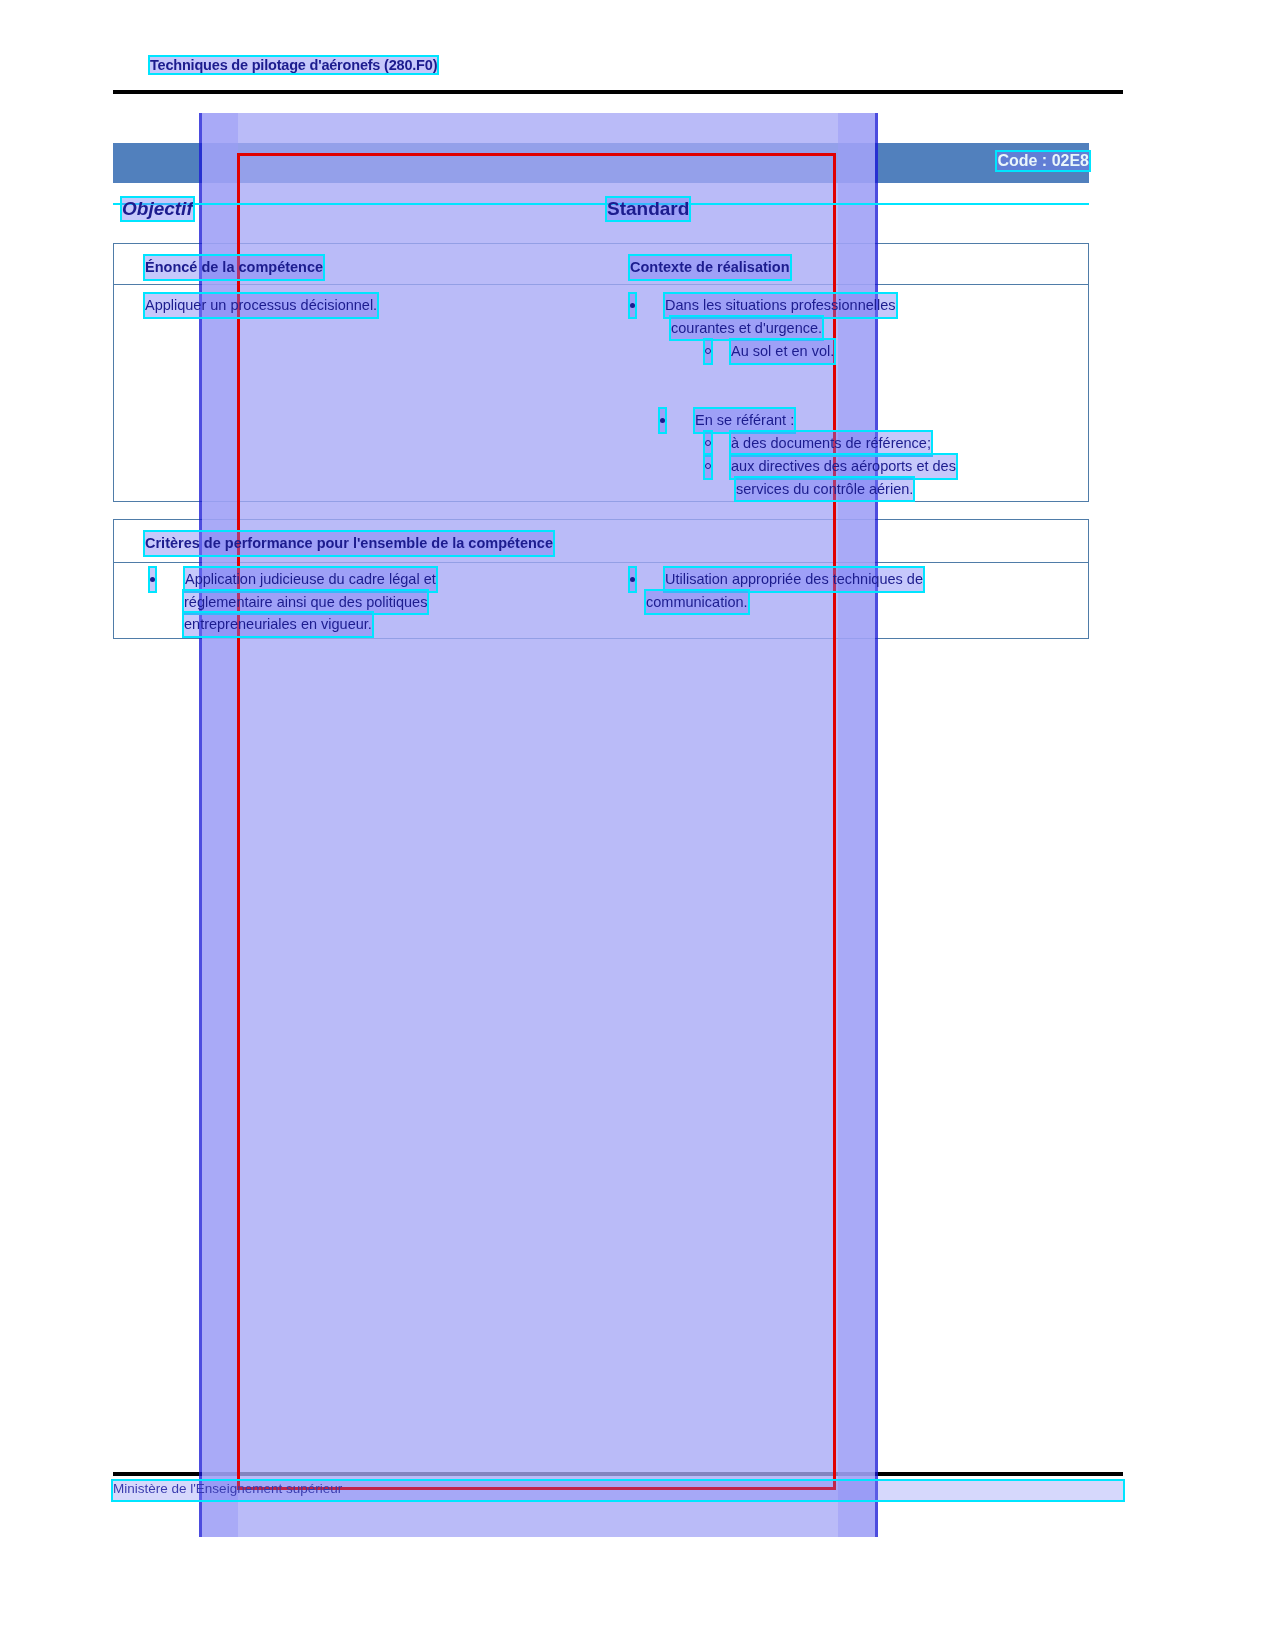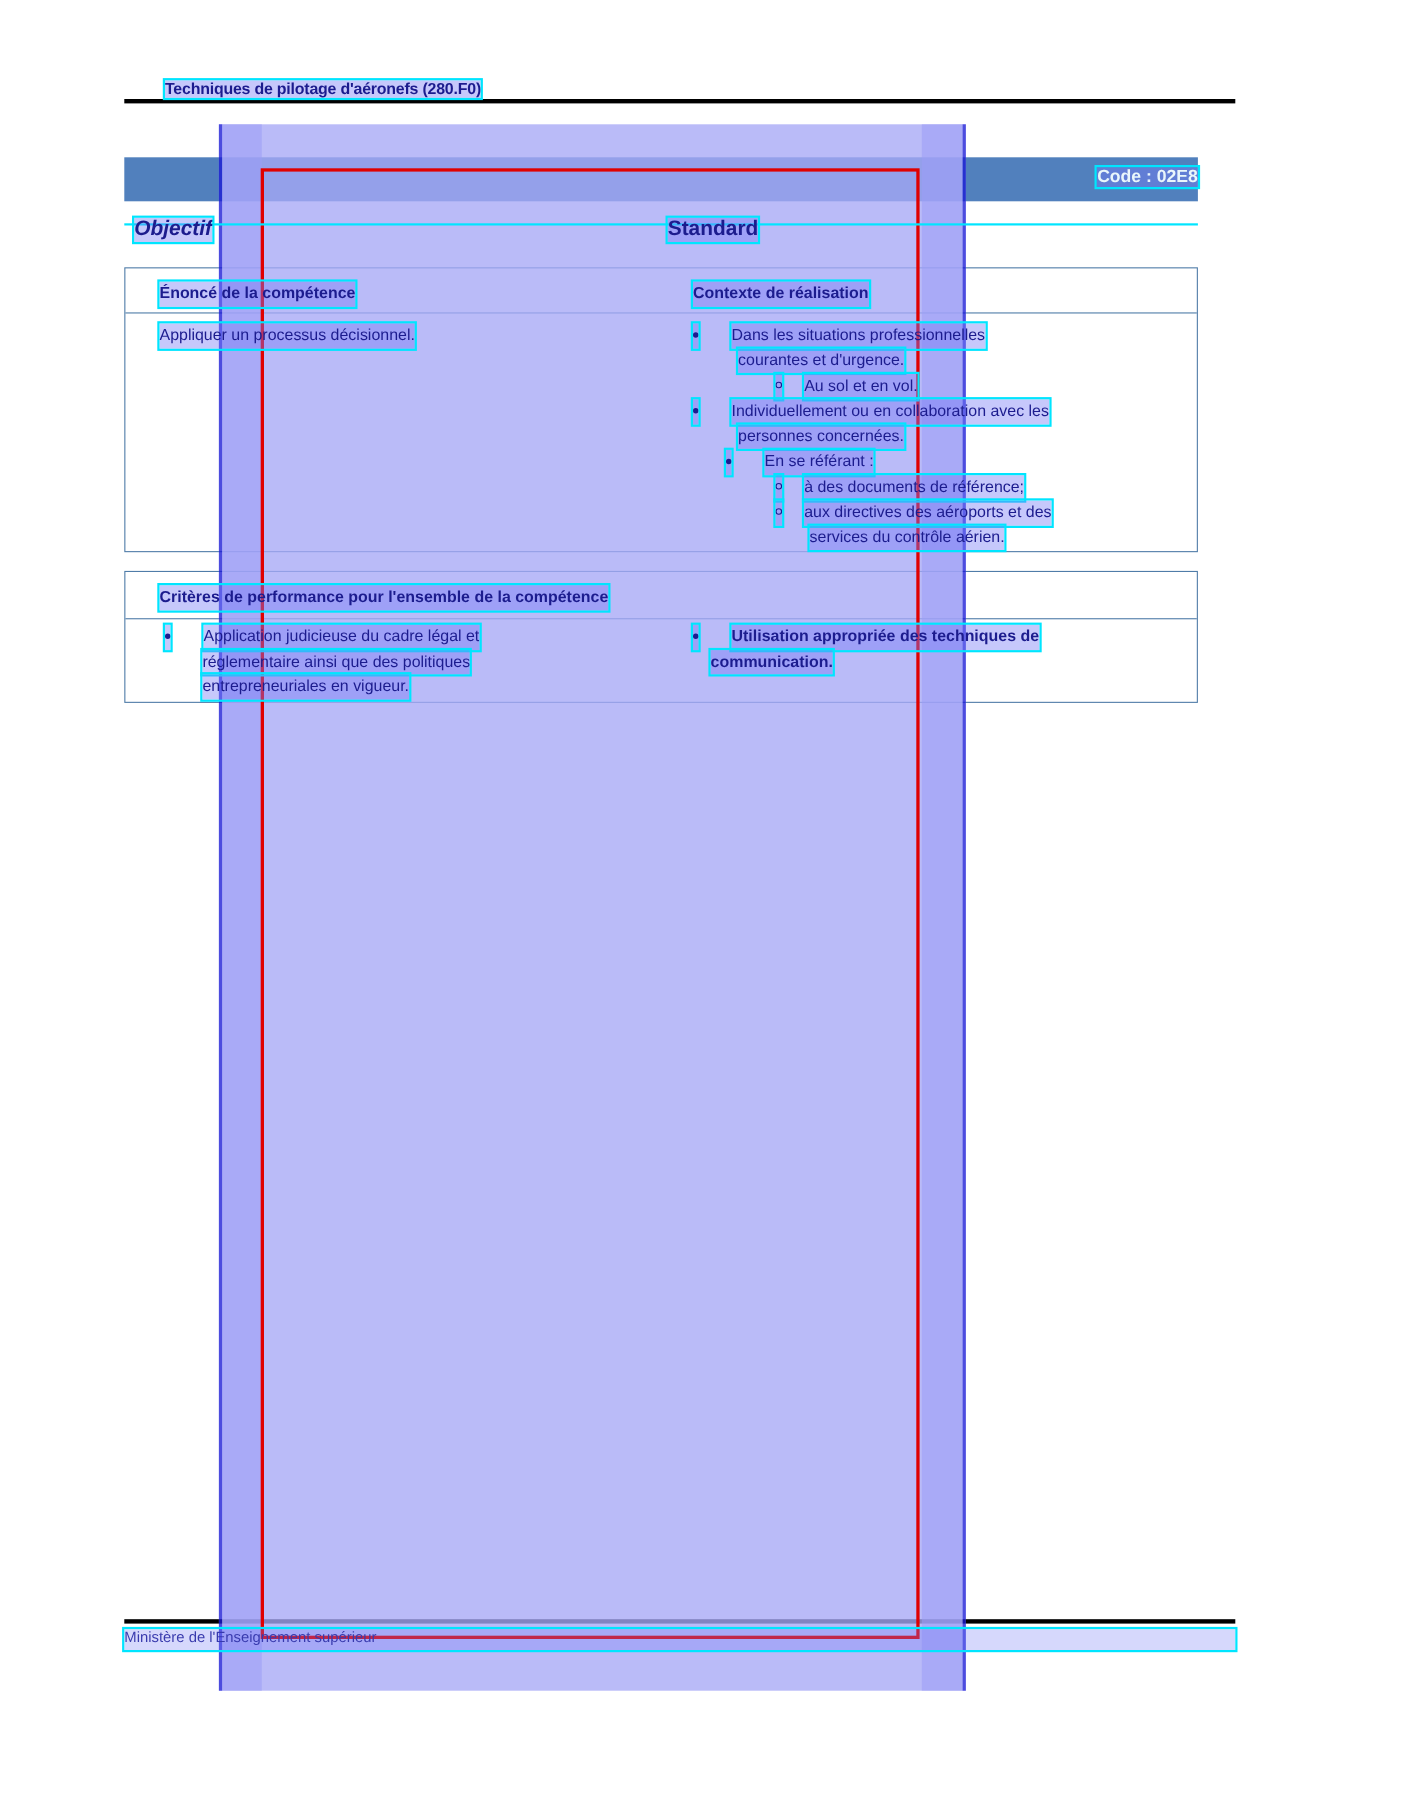--- a/index.html
+++ b/index.html
@@ -57,21 +57,21 @@
     display: inline-block;
     outline: 2px solid #00e5ff;
     background: rgba(120,125,245,0.42);
     box-sizing: border-box;
   }
 
   
   .doc-header {
     position: absolute;
     left: 113px;
-    top: 72px;
+    top: 56px;
     width: 1010px;
     z-index: 10;
     padding-left: 37px;
   }
   .doc-header-title {
     font-size: 14.5px;
     font-weight: bold;
     color: #1c1c8e;
     letter-spacing: -0.2px;
     white-space: nowrap;
@@ -271,25 +271,20 @@
     <span class="hl"><span class="bul-dot"></span></span>
     <span style="display:inline-block;width:26px;"></span><span class="hl">Dans les situations professionnelles</span>
     <div style="margin-left:41px;"><span class="hl">courantes et d'urgence.</span></div>
   </div>
 
   <div class="bul" style="left:705px; top:340px;">
     <span class="hl"><span class="bul-circ"></span></span>
     <span style="display:inline-block;width:16px;"></span><span class="hl">Au sol et en vol.</span>
   </div>
 
-  <div class="bul" style="left:630px; top:363px;">
-    <span class="hl"><span class="bul-dot"></span></span>
-    <span style="display:inline-block;width:26px;"></span><span class="hl">Individuellement ou en collaboration avec les</span>
-    <div style="margin-left:41px;"><span class="hl">personnes concernées.</span></div>
-  </div>
 
   <div class="bul" style="left:660px; top:409px;">
     <span class="hl"><span class="bul-dot"></span></span>
     <span style="display:inline-block;width:26px;"></span><span class="hl">En se référant :</span>
   </div>
 
   <div class="bul" style="left:705px; top:432px;">
     <span class="hl"><span class="bul-circ"></span></span>
     <span style="display:inline-block;width:16px;"></span><span class="hl">à des documents de référence;</span>
   </div>
@@ -308,21 +303,21 @@
     <span class="hl">Critères de performance pour l'ensemble de la compétence</span>
   </div>
 
   <div class="bul" style="left:150px; top:568px;">
     <span class="hl"><span class="bul-dot"></span></span>
     <span style="display:inline-block;width:26px;"></span><span class="hl">Application judicieuse du cadre légal et</span>
     <div style="margin-left:34px;"><span class="hl">réglementaire ainsi que des politiques</span></div>
     <div style="margin-left:34px;"><span class="hl">entrepreneuriales en vigueur.</span></div>
   </div>
 
-  <div class="bul" style="left:630px; top:568px;font-weight:bold;">
+  <div class="bul" style="left:630px; top:568px;">
     <span class="hl"><span class="bul-dot"></span></span>
     <span style="display:inline-block;width:26px;"></span><span class="hl">Utilisation appropriée des techniques de</span>
     <div style="margin-left:16px;"><span class="hl">communication.</span></div>
   </div>
 
   <div class="rule-bot"></div>
   <div class="footer">
     <div class="footer-fill"></div>
     <span class="footer-left">Ministère de l'Enseignement supérieur</span>
     <span class="footer-right">22</span>

